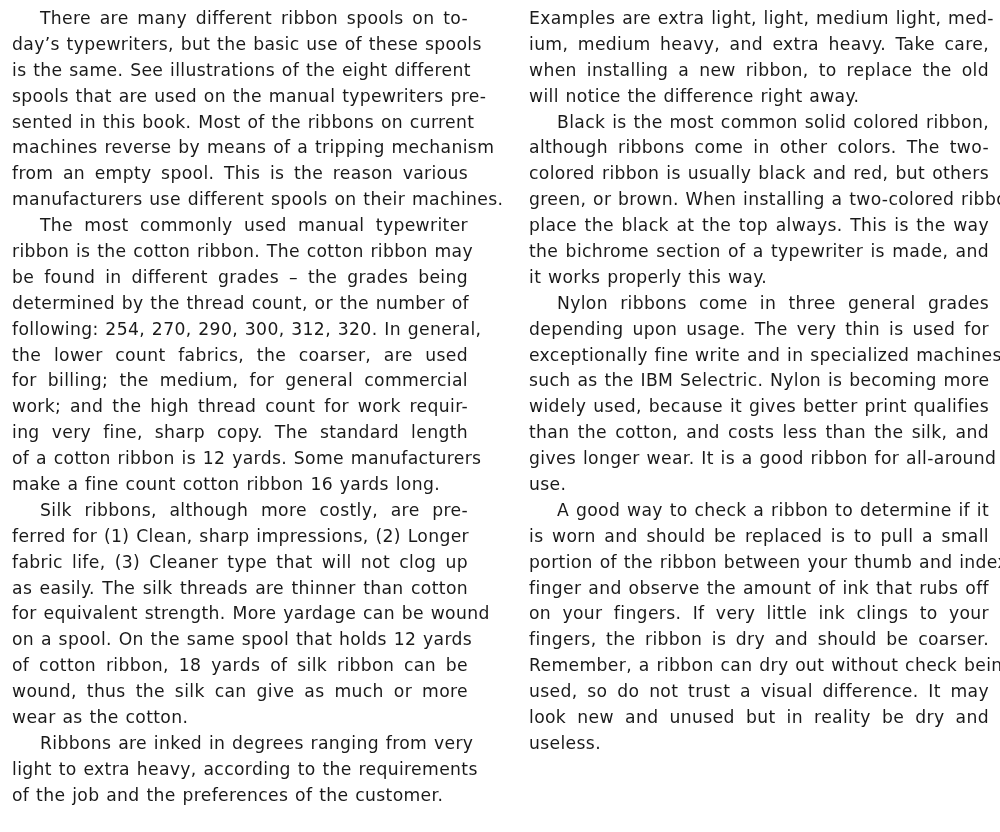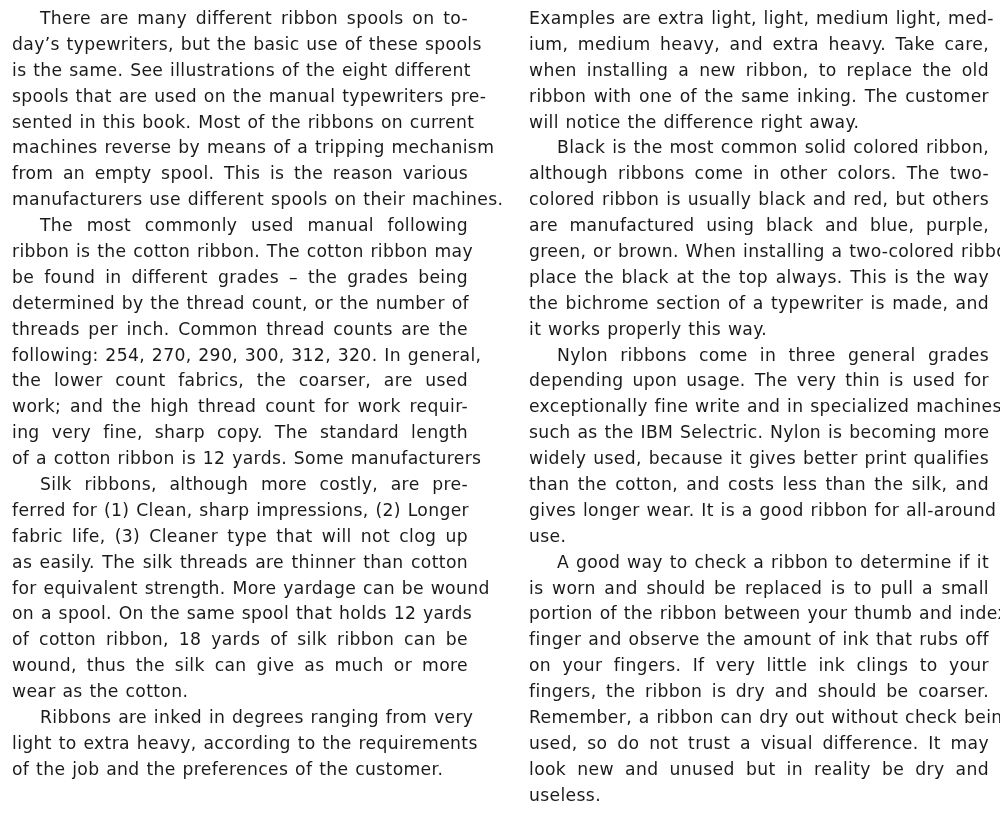--- a/index.html
+++ b/index.html
@@ -62,30 +62,31 @@
         <span class="line indent">There are many different ribbon spools on to-</span>
         <span class="line">day’s typewriters, but the basic use of these spools</span>
         <span class="line">is the same. See illustrations of the eight different</span>
         <span class="line">spools that are used on the manual typewriters pre-</span>
         <span class="line">sented in this book. Most of the ribbons on current</span>
         <span class="line">machines reverse by means of a tripping mechanism</span>
         <span class="line">from an empty spool. This is the reason various</span>
         <span class="line last">manufacturers use different spools on their machines.</span>
       </div>
       <div class="paragraph">
-        <span class="line indent">The most commonly used manual following</span>
+        <span class="line indent">The most commonly used manual typewriter</span>
         <span class="line">ribbon is the cotton ribbon. The cotton ribbon may</span>
         <span class="line">be found in different grades – the grades being</span>
         <span class="line">determined by the thread count, or the number of</span>
-        <span class="line">threads per inch. Common thread counts are the</span>
         <span class="line">following: 254, 270, 290, 300, 312, 320. In general,</span>
         <span class="line">the lower count fabrics, the coarser, are used</span>
+        <span class="line">for billing; the medium, for general commercial</span>
         <span class="line">work; and the high thread count for work requir-</span>
         <span class="line">ing very fine, sharp copy. The standard length</span>
         <span class="line">of a cotton ribbon is 12 yards. Some manufacturers</span>
+        <span class="line last">make a fine count cotton ribbon 16 yards long.</span>
       </div>
       <div class="paragraph">
         <span class="line indent">Silk ribbons, although more costly, are pre-</span>
         <span class="line">ferred for (1) Clean, sharp impressions, (2) Longer</span>
         <span class="line">fabric life, (3) Cleaner type that will not clog up</span>
         <span class="line">as easily. The silk threads are thinner than cotton</span>
         <span class="line">for equivalent strength. More yardage can be wound</span>
         <span class="line">on a spool. On the same spool that holds 12 yards</span>
         <span class="line">of cotton ribbon, 18 yards of silk ribbon can be</span>
         <span class="line">wound, thus the silk can give as much or more</span>
@@ -95,28 +96,26 @@
         <span class="line indent">Ribbons are inked in degrees ranging from very</span>
         <span class="line">light to extra heavy, according to the requirements</span>
         <span class="line last">of the job and the preferences of the customer.</span>
       </div>
     </div>
   <div class="column col-right" id="col-right">
       <div class="paragraph">
         <span class="line">Examples are extra light, light, medium light, med-</span>
         <span class="line">ium, medium heavy, and extra heavy. Take care,</span>
         <span class="line">when installing a new ribbon, to replace the old</span>
-        <span class="line">ribbon with one of the same inking. The customer</span>
         <span class="line last">will notice the difference right away.</span>
       </div>
       <div class="paragraph">
         <span class="line indent">Black is the most common solid colored ribbon,</span>
         <span class="line">although ribbons come in other colors. The two-</span>
         <span class="line">colored ribbon is usually black and red, but others</span>
-        <span class="line">are manufactured using black and blue, purple,</span>
         <span class="line">green, or brown. When installing a two-colored ribbon,</span>
         <span class="line">place the black at the top always. This is the way</span>
         <span class="line">the bichrome section of a typewriter is made, and</span>
         <span class="line last">it works properly this way.</span>
       </div>
       <div class="paragraph">
         <span class="line indent">Nylon ribbons come in three general grades</span>
         <span class="line">depending upon usage. The very thin is used for</span>
         <span class="line">exceptionally fine write and in specialized machines</span>
         <span class="line">such as the IBM Selectric. Nylon is becoming more</span>

